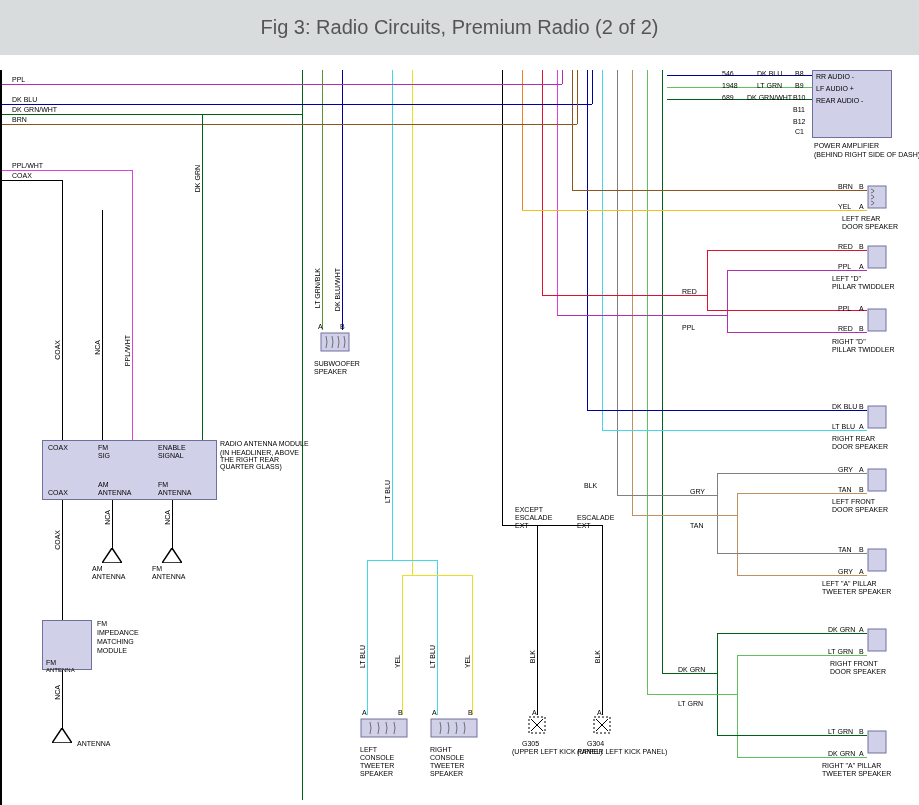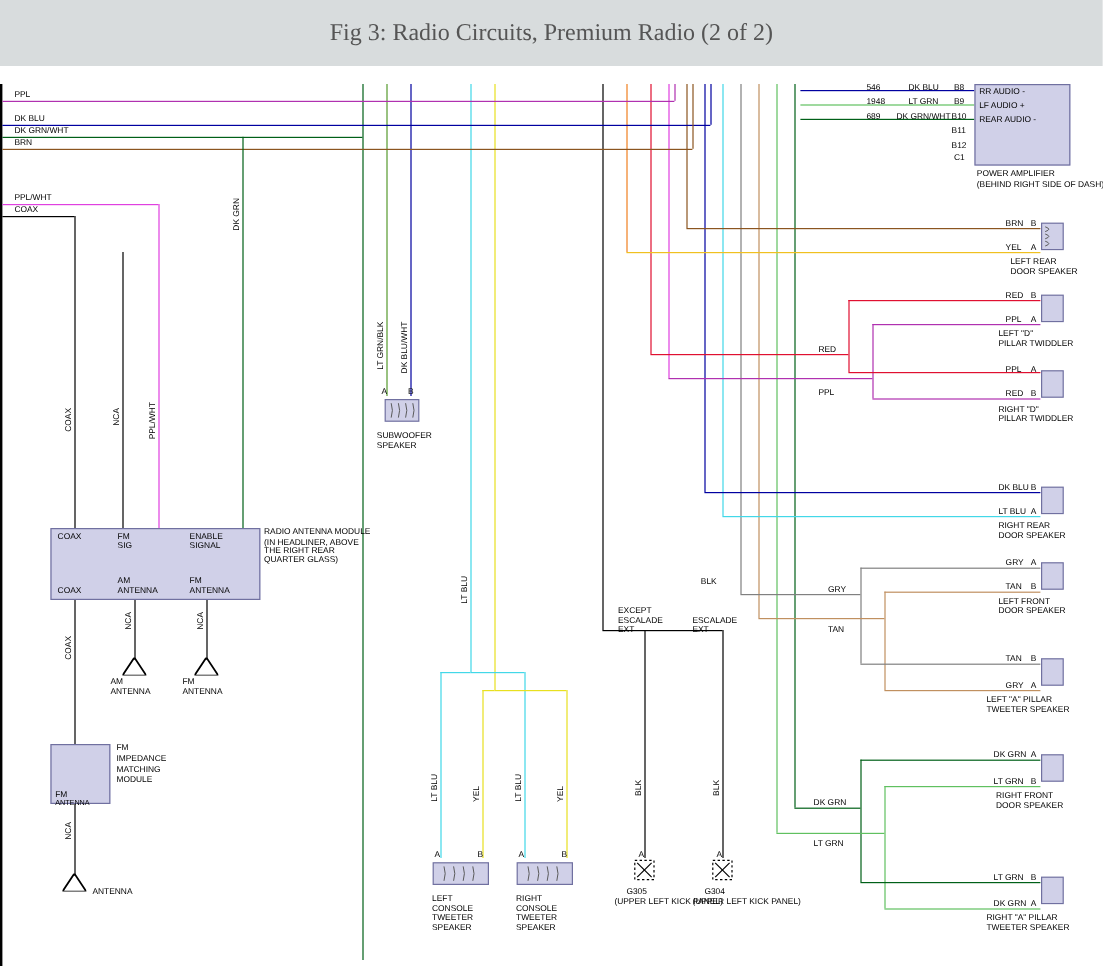--- a/index.html
+++ b/index.html
@@ -1,17 +1,17 @@
 <!DOCTYPE html>
 <html><head>
 <meta charset="utf-8">
 <style>
   * { margin: 0; padding: 0; box-sizing: border-box; }
   body { font-family: Arial, sans-serif; background: #fff; width: 919px; height: 805px; overflow: hidden; }
-  .header { background: #d8dcdd; height: 55px; display: flex; align-items: center; justify-content: center; font-family: Liberation Serif, serif; }
+  .header { background: #d8dcdd; height: 55px; display: flex; align-items: center; justify-content: center; }
   .header h1 { font-weight: 300; font-size: 20px; color: #555; }
   .diagram { position: relative; width: 919px; height: 750px; background: #fff; border-left: 2px solid #000; border-bottom: 2px solid #000; margin-top: 15px; }
   .wire { position: absolute; }
   .wire.h { height: 1px; border-top-width: 1.5px; border-top-style: solid; }
   .wire.v { width: 1px; border-left-width: 1.5px; border-left-style: solid; }
   .label { position: absolute; font-size: 7px; color: #000; white-space: nowrap; }
   .vlabel { writing-mode: vertical-rl; transform: rotate(180deg); }
   .module { position: absolute; background: #d0d0e8; border: 1px solid #7070a0; font-size: 7px; }
   .speaker { position: absolute; width: 20px; height: 24px; }
   .speaker svg { width: 100%; height: 100%; }

